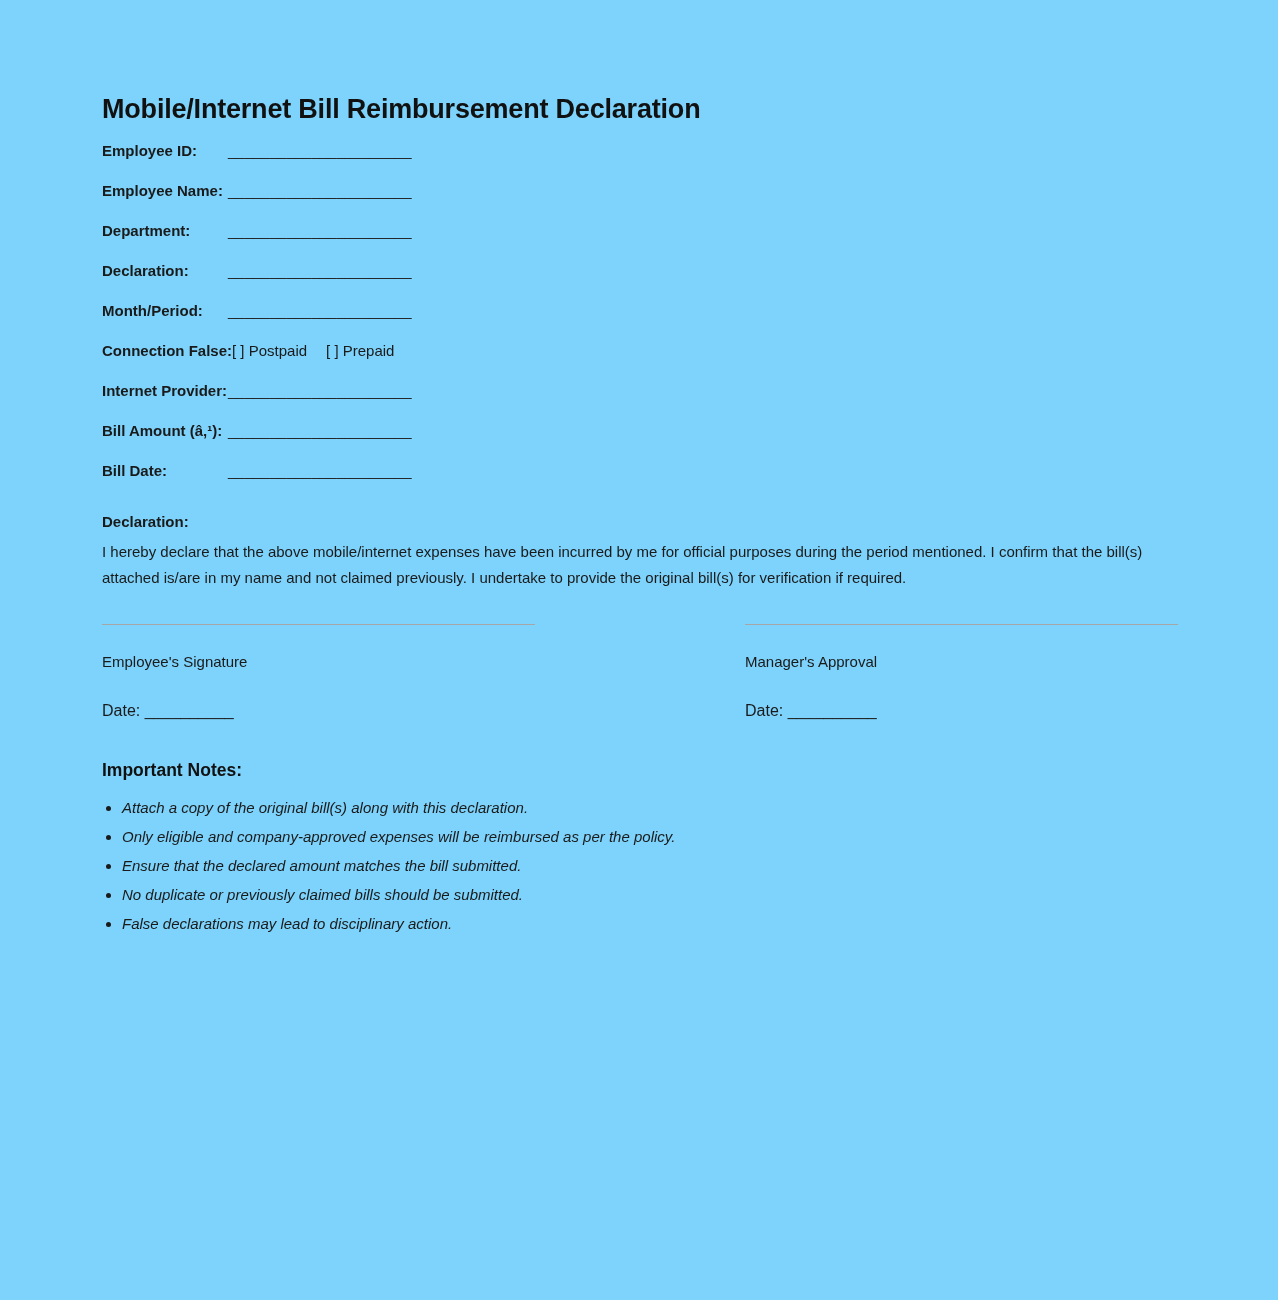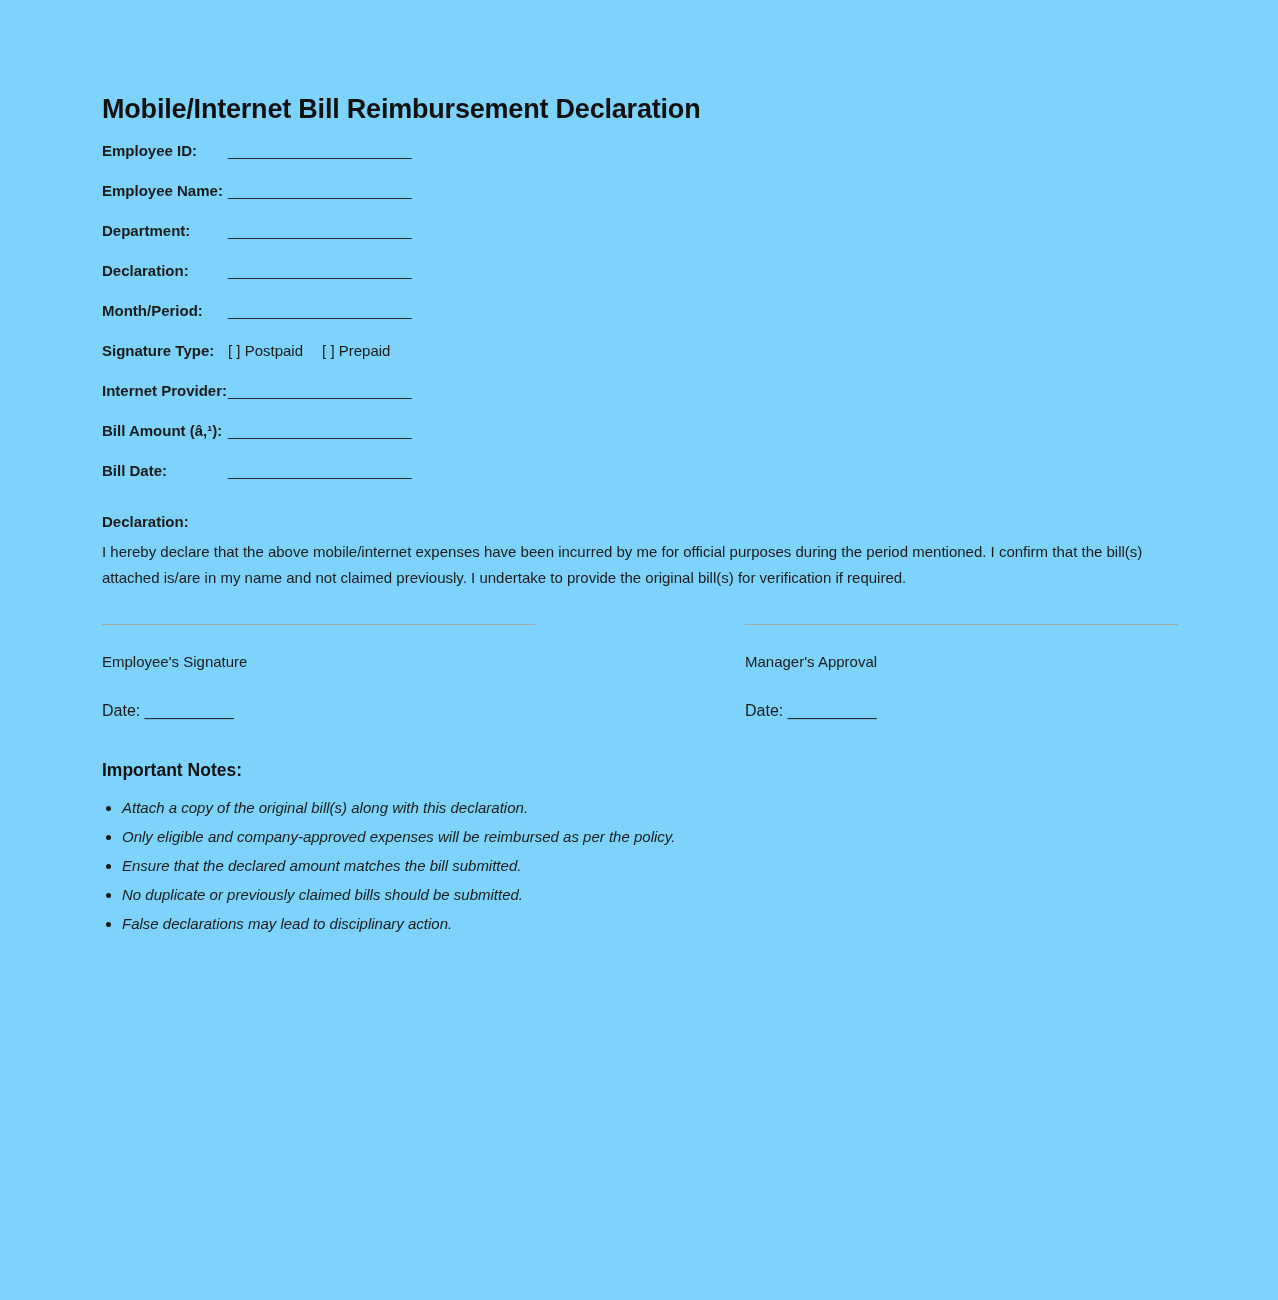--- a/index.html
+++ b/index.html
@@ -129,21 +129,21 @@
     <span class="field-label">Department:</span><span class="blank">______________________</span>
   </div>
   <div class="field">
     <span class="field-label">Declaration:</span><span class="blank">______________________</span>
   </div>
   <div class="field">
     <span class="field-label">Month/Period:</span><span class="blank">______________________</span>
   </div>
 
   <div class="field">
-    <span class="field-label">Signature Type:</span><span class="option">[ ] Postpaid</span><span class="option option-2">[ ] Prepaid</span>
+    <span class="field-label">Connection False:</span><span class="option">[ ] Postpaid</span><span class="option option-2">[ ] Prepaid</span>
   </div>
   <div class="field">
     <span class="field-label">Internet Provider:</span><span class="blank">______________________</span>
   </div>
   <div class="field">
     <span class="field-label">Bill Amount (â‚¹):</span><span class="blank">______________________</span>
   </div>
   <div class="field">
     <span class="field-label">Bill Date:</span><span class="blank">______________________</span>
   </div>

